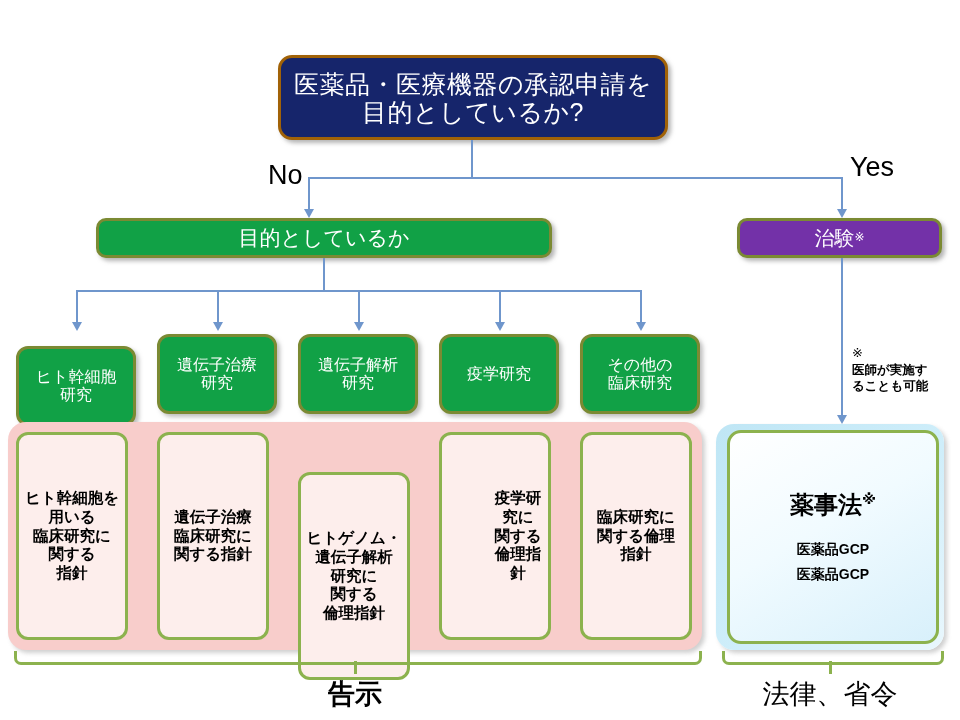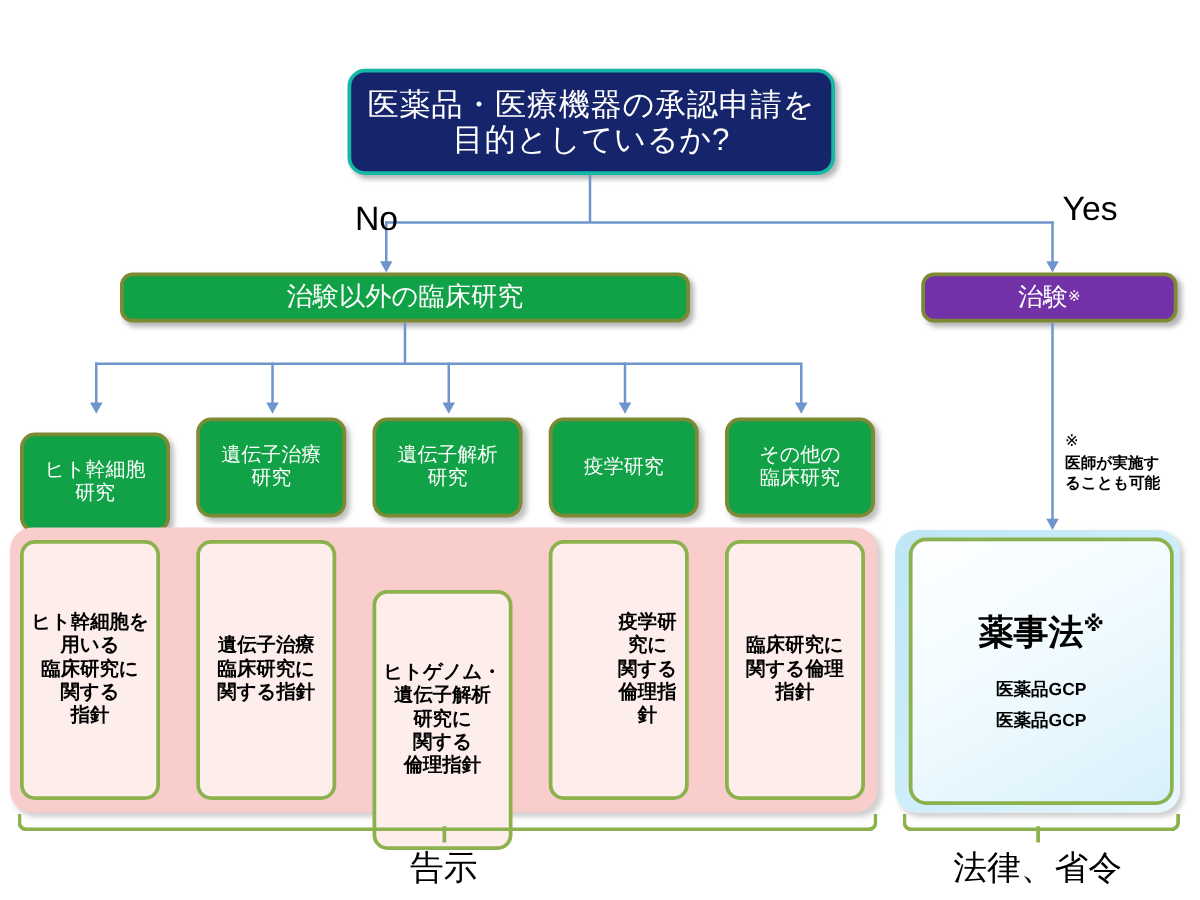--- a/index.html
+++ b/index.html
@@ -30,21 +30,21 @@
     border-radius: 12px;
   }
 
   
   .decision {
     left: 278px;
     top: 55px;
     width: 390px;
     height: 85px;
     background: #16256b;
-    border: 3px solid #14b8a6;
+    border: 3px solid #a16207;
     color: #ffffff;
     font-size: 25px;
     font-weight: normal;
     border-radius: 14px;
     box-shadow: 3px 3px 4px rgba(120,120,120,0.55);
     letter-spacing: 0.5px;
   }
 
   
   .green-bar {
@@ -133,21 +133,21 @@
     top: 430px;
     width: 212px;
     height: 214px;
     background: linear-gradient(150deg,#ffffff 0%, #f1fbff 45%, #d8f0fb 100%);
     border: 3px solid #8cb24e;
     border-radius: 14px;
     flex-direction: column;
     color: #000000;
   }
   .law-title {
-    font-size: 28px;
+    font-size: 24px;
     font-weight: bold;
     margin-bottom: 14px;
   }
   .law-sub {
     font-size: 14px;
     font-weight: bold;
     margin-top: 9px;
   }
 
   
@@ -226,25 +226,25 @@
     </div>
   </div>
 
   <div class="vline" style="left:471px; top:140px; height:38px;"></div>
   <div class="hline" style="left:308px; top:177px; width:535px;"></div>
   <div class="vline" style="left:308px; top:177px; height:36px;"></div>
   <div class="arrowhead" style="left:304px; top:209px;"></div>
   <div class="vline" style="left:841px; top:177px; height:36px;"></div>
   <div class="arrowhead" style="left:837px; top:209px;"></div>
 
-  <span class="branch-label" style="left:268px; top:160px;margin-left:16px;">No</span>
+  <span class="branch-label" style="left:268px; top:160px;">No</span>
   <span class="branch-label" style="left:850px; top:152px;">Yes</span>
 
   <div class="node green-bar">
-    <span>治験以外の臨床研究</span>
+    <span>目的としているか</span>
   </div>
 
   <div class="node purple-bar">
     <span>治験</span>
       <span class="mark-sup">※</span>
   </div>
 
   <div class="vline" style="left:323px; top:258px; height:33px;"></div>
   <div class="hline" style="left:76px; top:290px; width:564px;"></div>
   <div class="vline" style="left:76px;  top:290px; height:36px;"></div>
@@ -347,19 +347,19 @@
   <div class="node law-box">
     <div class="law-title">
       <span>薬事法</span><span class="mark-sup">※</span>
     </div>
     <div class="law-sub">医薬品GCP</div>
     <div class="law-sub">医薬品GCP</div>
   </div>
 
   <div class="brace" style="left:14px; top:651px; width:682px;"></div>
   <div class="brace-stem" style="left:354px; top:661px;"></div>
-  <div class="brace-label" style="left:255px; top:676px; width:200px;">告示</div>
+  <div class="brace-label" style="left:255px; top:676px; width:200px;font-weight:bold;">告示</div>
 
   <div class="brace" style="left:722px; top:651px; width:216px;"></div>
   <div class="brace-stem" style="left:829px; top:661px;"></div>
   <div class="brace-label" style="left:730px; top:676px; width:200px;">法律、省令</div>
 
 </div>
 
 </body></html>

